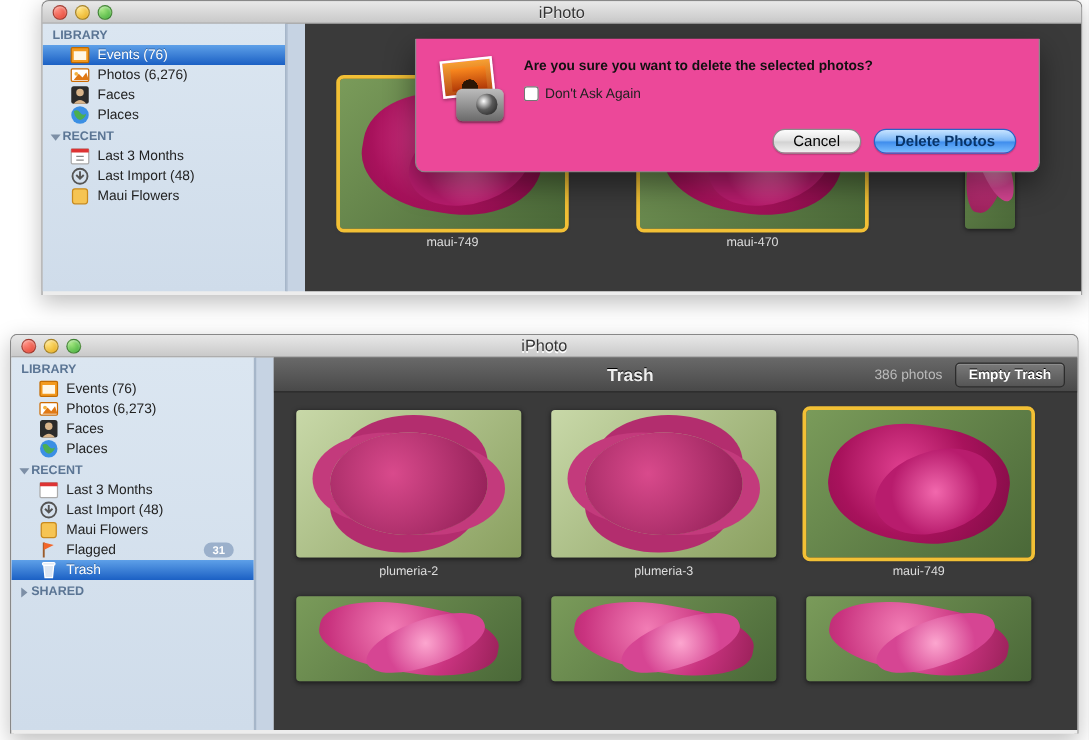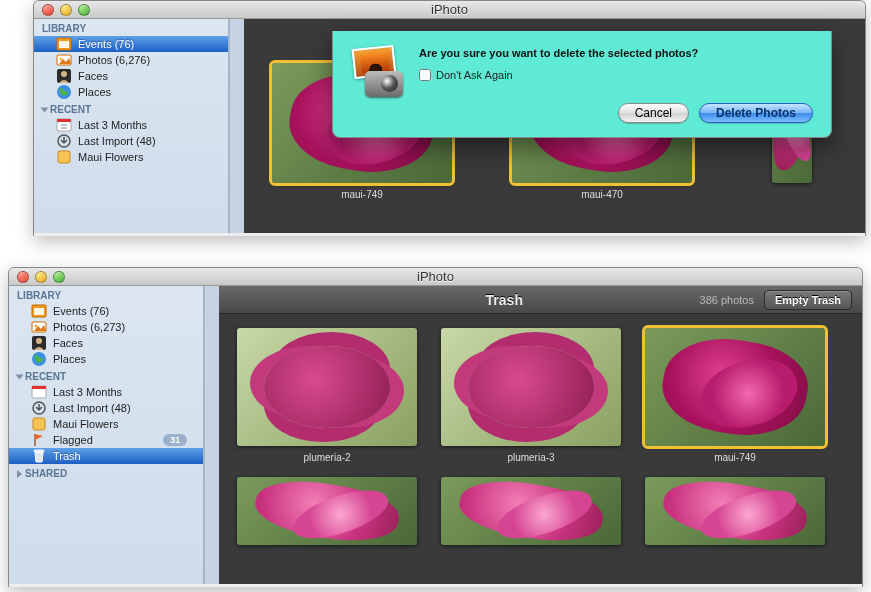--- a/index.html
+++ b/index.html
@@ -36,21 +36,21 @@
   .flower { background: linear-gradient(135deg,#7a9b5a,#4a6838); position: relative; overflow: hidden; }
   .flower::before { content:""; position:absolute; width:80%; height:80%; left:10%; top:10%; background: radial-gradient(circle at 40% 40%, #e04090, #a8125c 50%, #7d0b43); border-radius: 50% 40% 50% 42%; transform: rotate(10deg); }
   .flower::after { content:""; position:absolute; width:55%; height:55%; left:30%; top:28%; background: radial-gradient(circle at 50% 50%, #f268ad, #b81c6d 60%); border-radius: 48% 52% 46% 54%; transform: rotate(-20deg); }
   .flower.light::before { background: radial-gradient(circle at 40% 40%, #f27db5, #c9337f 55%, #982058); }
   .flower.light::after { background: radial-gradient(circle at 50% 50%, #fca6cf, #d64593 60%); }
   .plumeria { background: linear-gradient(135deg,#c8d8a8,#8aa060); position:relative; }
   .plumeria::before { content:""; position:absolute; width:70%; height:70%; left:15%; top:15%; background: radial-gradient(circle at 40% 40%, #d94a8c, #8c1b52); border-radius:50%; box-shadow: -18px -4px 0 -4px #c33a7c, 18px 4px 0 -4px #c33a7c, -4px 18px 0 -4px #b32d6e, 4px -18px 0 -4px #b32d6e; }
   .scrollbar-track { width: 15px; background: #c6d3e3; border-left: 1px solid #a6b6c9; }
 
   
-  .dialog { position: absolute; top: 30px; left: 298px; width: 500px; background: #5eead4; border: 1px solid #888; border-top: none; border-radius: 0 0 8px 8px; box-shadow: 0 10px 24px rgba(0,0,0,0.45); padding: 16px 18px 14px 14px; }
+  .dialog { position: absolute; top: 30px; left: 298px; width: 500px; background: #ec4899; border: 1px solid #888; border-top: none; border-radius: 0 0 8px 8px; box-shadow: 0 10px 24px rgba(0,0,0,0.45); padding: 16px 18px 14px 14px; }
   .dialog .row1 { display: flex; gap: 14px; }
   .dialog-icon { width: 58px; height: 50px; position: relative; flex-shrink:0; }
   .dialog-icon .pic { position:absolute; top:0; left:6px; width:42px; height:30px; background: linear-gradient(#f7a032,#b94c14); border:2px solid #fff; box-shadow:0 1px 3px rgba(0,0,0,0.4); transform: rotate(-6deg); }
   .dialog-icon .pic::after { content:""; position:absolute; left:6px; top:5px; width:28px; height:18px; background: radial-gradient(circle at 50% 90%, #2b1504 30%, transparent 31%), linear-gradient(#fb8a1f,#b13907); }
   .dialog-icon .cam { position:absolute; bottom:0; left:18px; width:38px; height:26px; background: linear-gradient(#bcbcbc,#6a6a6a); border-radius:5px; box-shadow:0 1px 2px rgba(0,0,0,0.5); }
   .dialog-icon .cam::after { content:""; position:absolute; right:5px; top:4px; width:17px; height:17px; border-radius:50%; background: radial-gradient(circle at 35% 35%, #fff, #5a5a5a 45%, #191919); }
   .dialog-text { flex:1; }
   .dialog-text .q { font-weight: bold; font-size: 11px; margin-bottom: 10px; color:#111; }
   .check-row { display:flex; align-items:center; gap:5px; font-size:11px; color:#222; }
   .check-row input { width:12px; height:12px; }

